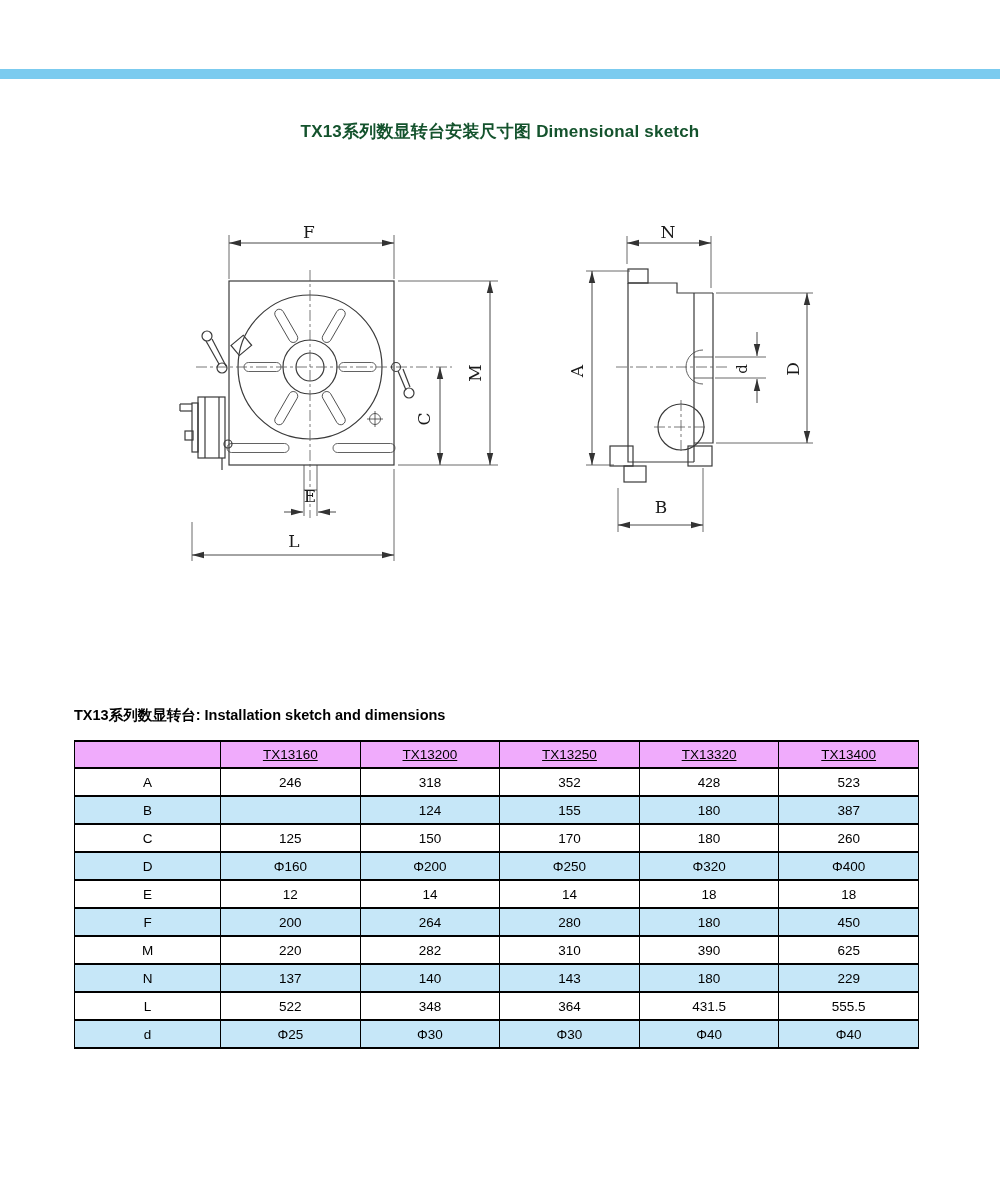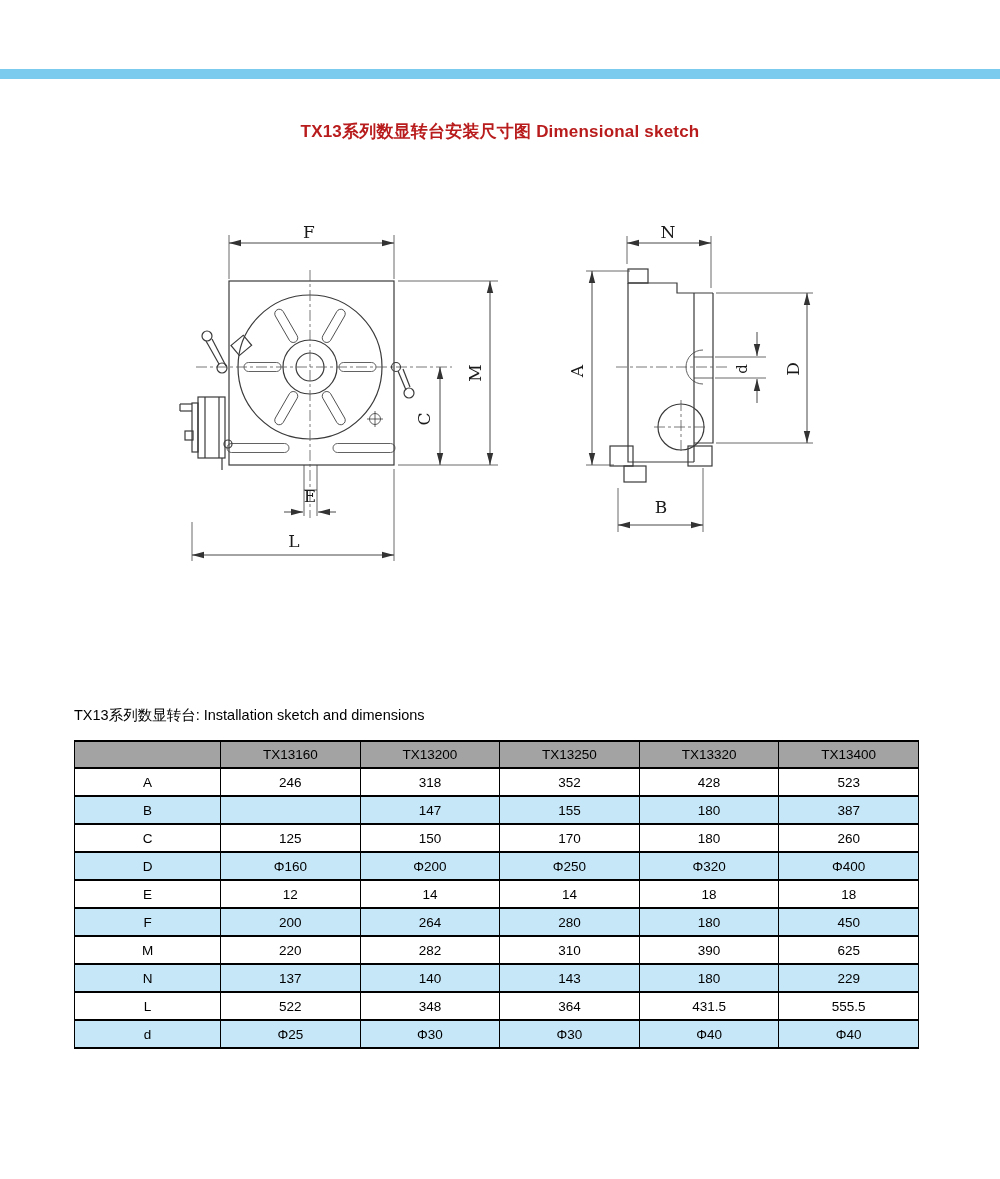--- a/index.html
+++ b/index.html
@@ -3,34 +3,34 @@
 <meta charset="utf-8">
 <style>
   * { margin:0; padding:0; box-sizing:border-box; }
   html,body { background:#ffffff; }
   body { font-family:"Liberation Sans","DejaVu Sans",sans-serif; color:#1a1a1a; }
   .page { position:relative; width:1000px; height:1179px; background:#ffffff; overflow:hidden; }
 
   .top-bar { position:absolute; left:0; top:69px; width:1000px; height:10px; background:#7BCBEF; }
 
   .title { position:absolute; left:0; top:120px; width:1000px; text-align:center;
-           font-size:17px; font-weight:bold; color:#b91c1c; letter-spacing:0.2px; }
+           font-size:17px; font-weight:bold; color:#14532d; letter-spacing:0.2px; }
 
   .drawing-svg { position:absolute; left:0; top:0; }
 
-  .caption { position:absolute; left:74px; top:706px; font-size:14.5px; color:#000; font-weight:400; }
+  .caption { position:absolute; left:74px; top:706px; font-size:14.5px; color:#000; font-weight:700; }
 
   table.dims { position:absolute; left:74px; top:740px; width:844px; border-collapse:collapse;
                table-layout:fixed; font-size:13.5px; color:#000; }
   table.dims th, table.dims td {
       border-left:1px solid #000; border-right:1px solid #000;
       border-top:2px solid #000; border-bottom:2px solid #000;
       text-align:center; vertical-align:middle; height:28px; font-weight:normal;
       overflow:hidden; white-space:nowrap; }
-  table.dims thead th { background:#a3a3a3; height:27px; }
+  table.dims thead th { background:#f0abfc; height:27px;text-decoration:underline; }
   table.dims tbody tr.alt td { background:#C6E7F8; }
 
   
   .out  { stroke:#3a3a3a; stroke-width:1.2; fill:none; }
   .thin { stroke:#3a3a3a; stroke-width:0.8; fill:none; }
   .cl   { stroke:#555;    stroke-width:0.8; fill:none; stroke-dasharray:11 3 3 3; }
   .ext  { stroke:#444;    stroke-width:0.8; fill:none; }
   .dim  { stroke:#333; stroke-width:0.9; fill:none; marker-start:url(#arr); marker-end:url(#arr); }
   .dim1 { stroke:#333; stroke-width:0.9; fill:none; marker-end:url(#arr); }
   .lbl  { font-family:"DejaVu Serif","Liberation Serif",serif; font-size:17px; fill:#1a1a1a; }
@@ -216,21 +216,21 @@
           <td>A</td>
           <td>246</td>
           <td>318</td>
           <td>352</td>
           <td>428</td>
           <td>523</td>
         </tr>
         <tr class="alt">
           <td>B</td>
           <td></td>
-          <td>147</td>
+          <td>124</td>
           <td>155</td>
           <td>180</td>
           <td>387</td>
         </tr>
         <tr>
           <td>C</td>
           <td>125</td>
           <td>150</td>
           <td>170</td>
           <td>180</td>

